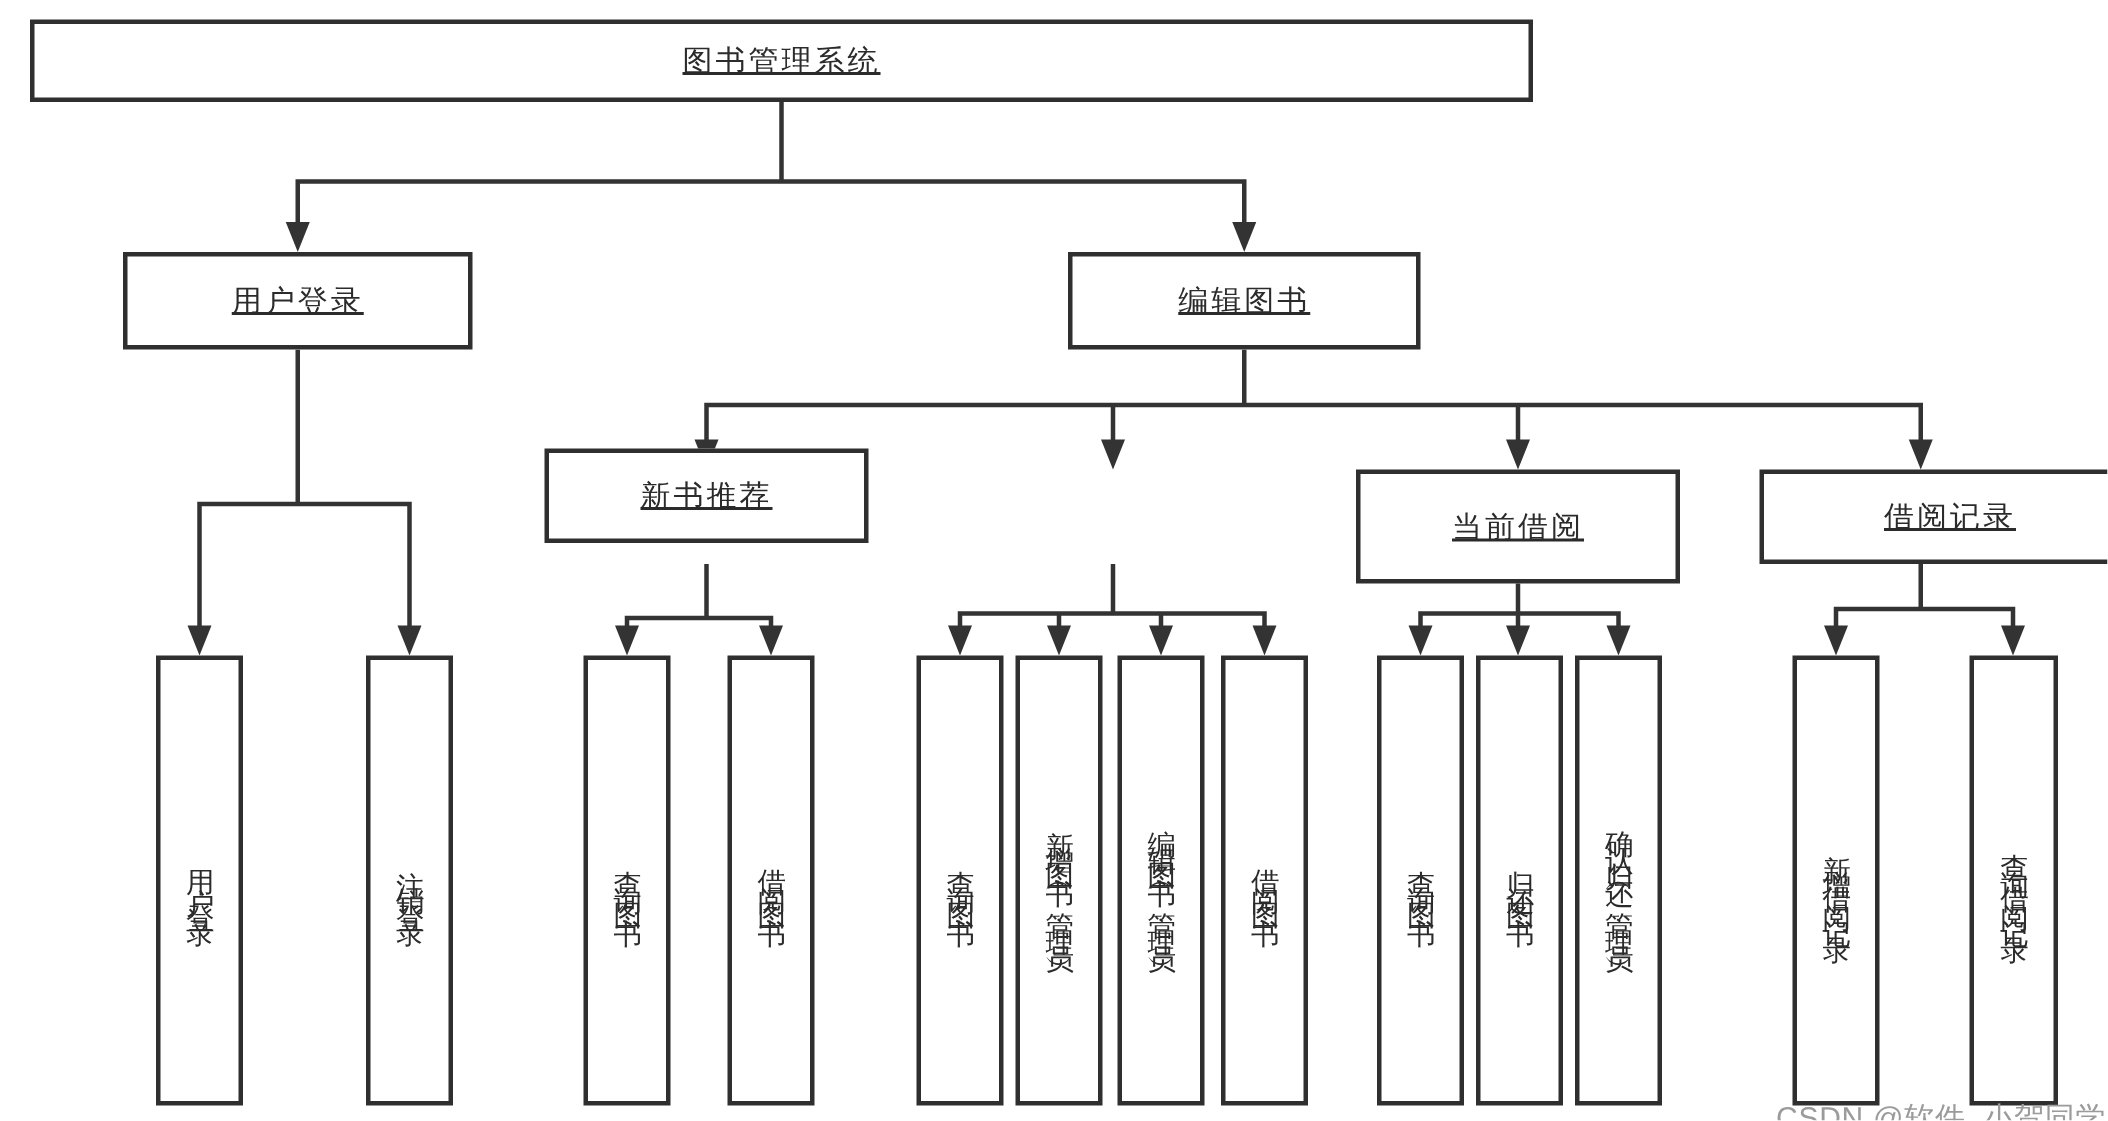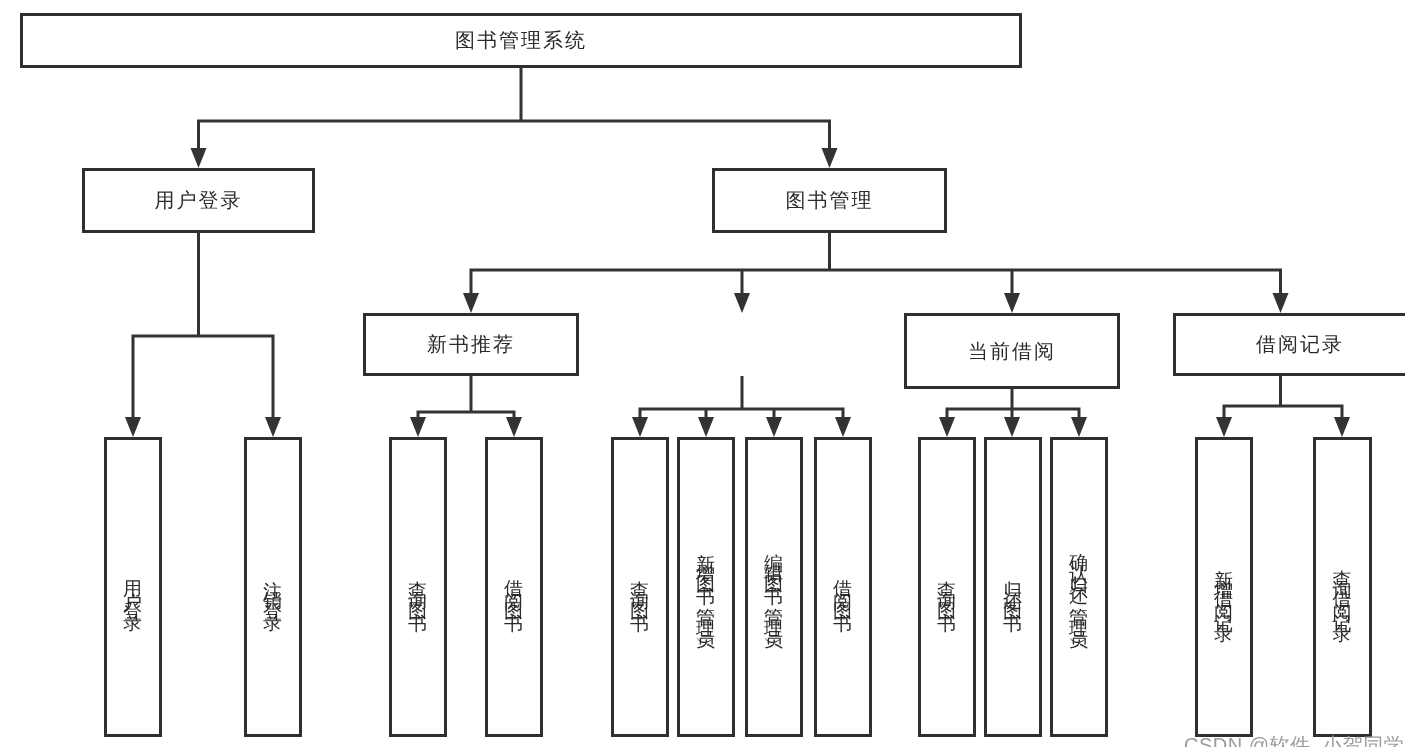--- a/index.html
+++ b/index.html
@@ -19,20 +19,21 @@
     border:3px solid #2f2f2f;
     background:#ffffff;
     display:flex;align-items:center;justify-content:center;
     color:#2b2b2b;
   }
   .hbox span{
     font-size:20px;
     letter-spacing:2px;
     white-space:nowrap;
     color:#2b2b2b;
+    text-decoration:underline;
   }
   .vbox span{
     writing-mode:vertical-rl;
     text-orientation:mixed;
     font-size:19px;
     letter-spacing:11px;
     line-height:1;
     color:#2b2b2b;
   }
   .watermark{
@@ -91,24 +92,24 @@
   </svg>
 
   <div class="box hbox" style="left:20px;top:13px;width:1002px;height:55px;">
     <span>图书管理系统</span>
   </div>
 
   <div class="box hbox" style="left:82px;top:168px;width:233px;height:65px;">
     <span>用户登录</span>
   </div>
   <div class="box hbox" style="left:712px;top:168px;width:235px;height:65px;">
-    <span>图书管理</span>
+    <span>编辑图书</span>
   </div>
 
-  <div class="box hbox" style="left:363px;top:313px;width:216px;height:63px;">
+  <div class="box hbox" style="left:363px;top:299px;width:216px;height:63px;">
     <span>新书推荐</span>
   </div>
   <div class="box hbox" style="left:904px;top:313px;width:216px;height:76px;">
     <span>当前借阅</span>
   </div>
   <div class="box hbox" style="left:1173px;top:313px;width:254px;height:63px;">
     <span>借阅记录</span>
   </div>
 
   <div class="box vbox" style="left:104px;top:437px;width:58px;height:300px;">

